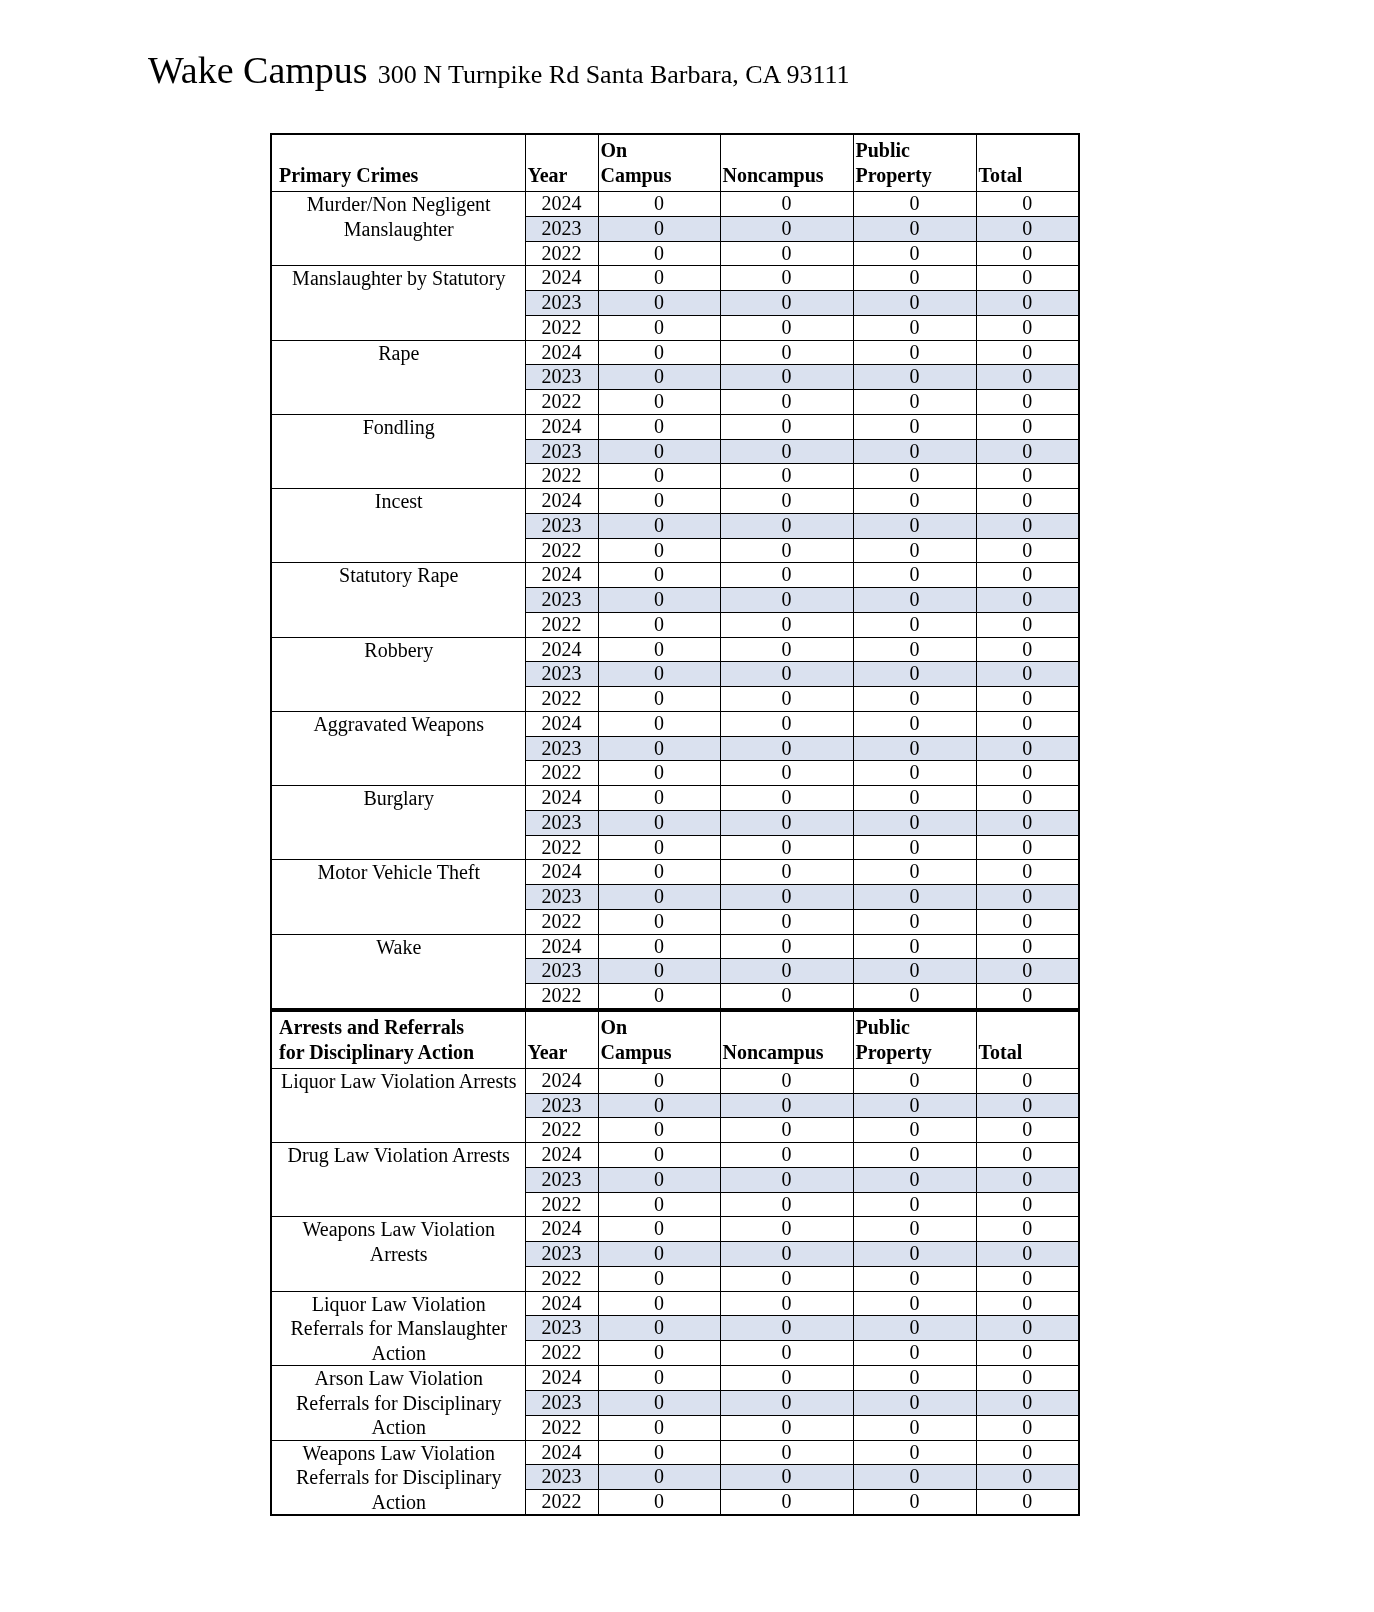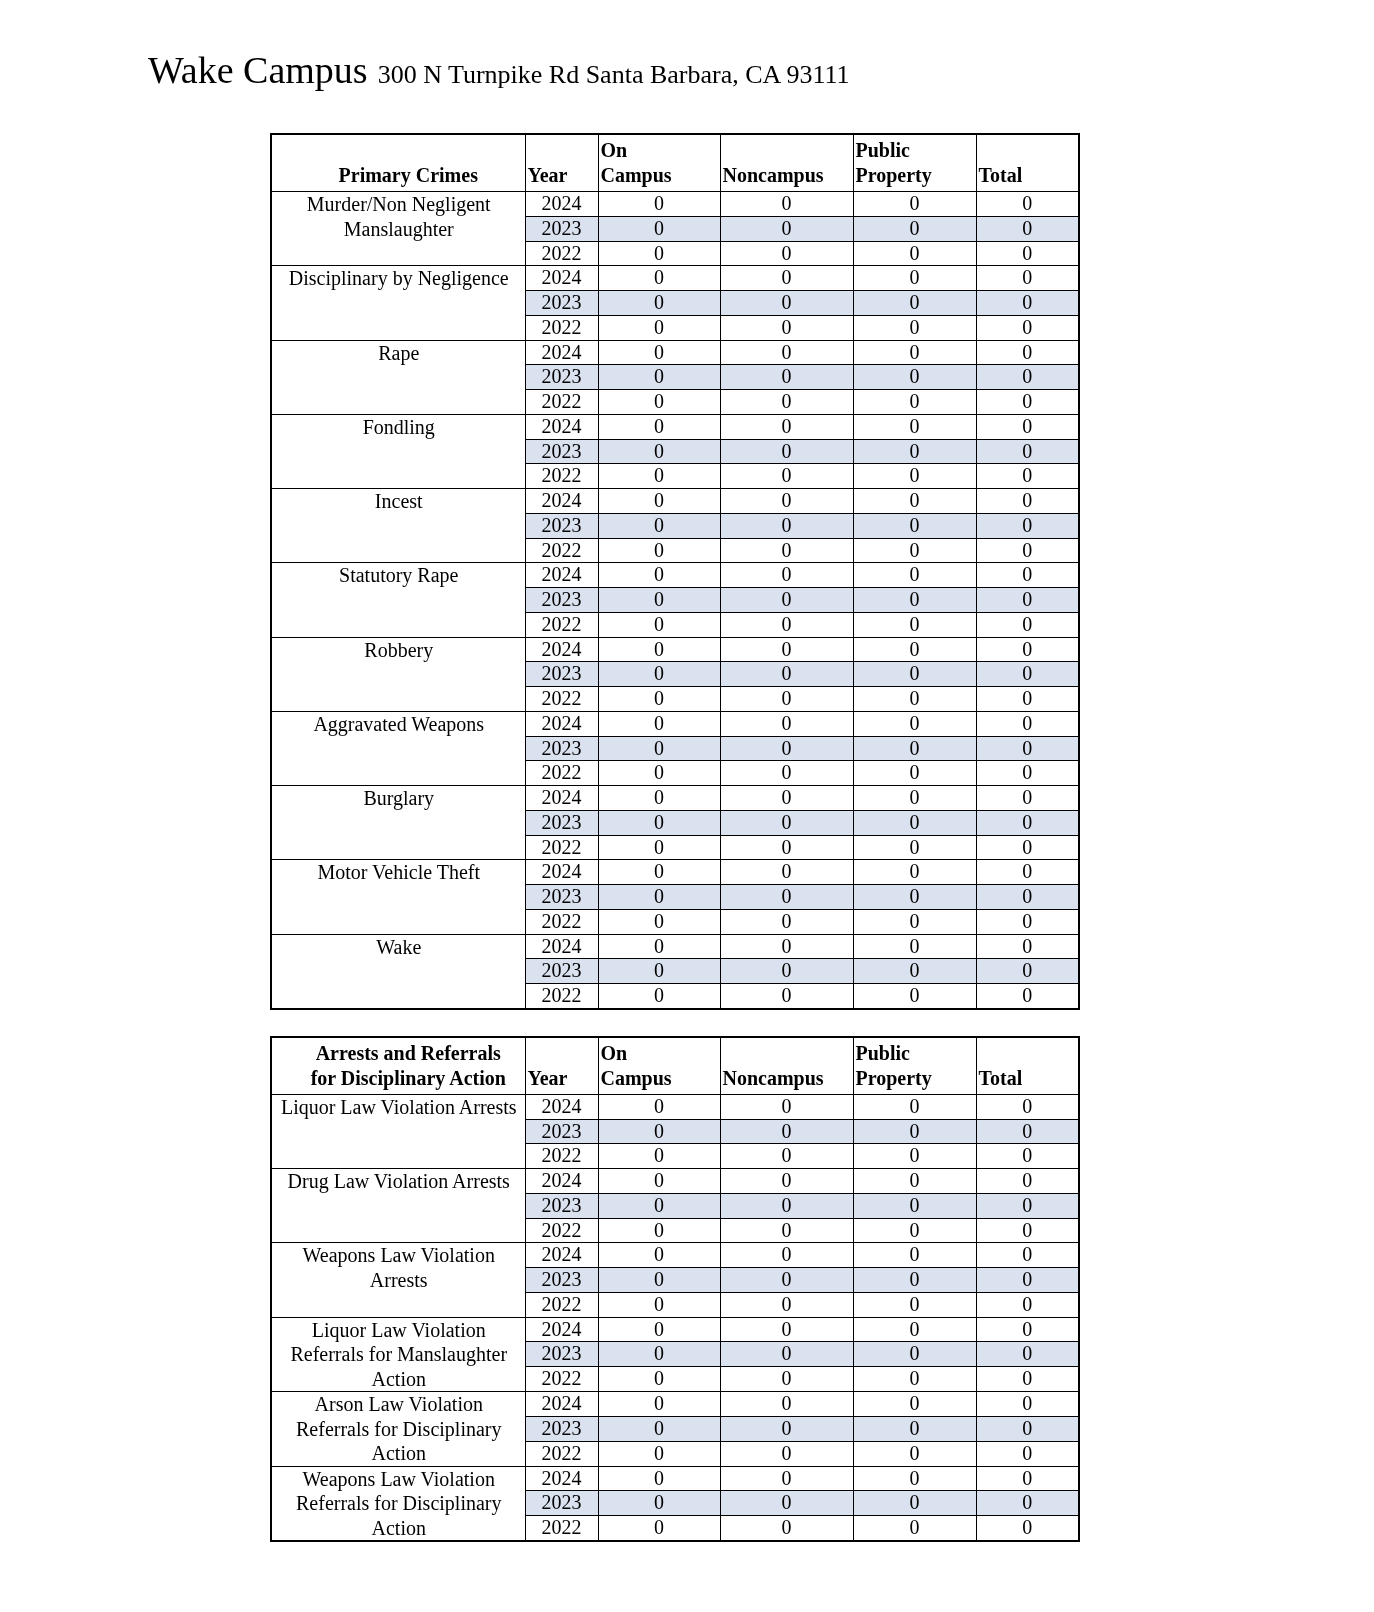--- a/index.html
+++ b/index.html
@@ -25,43 +25,43 @@
     top: 133px;
     left: 270px;
     width: 808px;
   }
   table.stats {
     border-collapse: collapse;
     table-layout: fixed;
     width: 808px;
     border: 2px solid #000;
   }
-  table.stats + table.stats { margin-top: 26px; }
+  table.stats + table.stats { }
   col.col-label { width: 254px; }
   col.col-year  { width: 73px; }
   col.col-on    { width: 122px; }
   col.col-non   { width: 133px; }
   col.col-pp    { width: 123px; }
   col.col-total { width: 103px; }
   th, td {
     border: 1px solid #000;
     font-size: 20px;
   }
   th {
     font-weight: bold;
     vertical-align: bottom;
     text-align: left;
     white-space: pre-line;
     height: 53px;
     padding: 0 2px 3px 2px;
     line-height: 25px;
   }
   th.cat {
-    text-align: center;
-    padding-left: 22px;
+    text-align: left;
+    padding-left: 7px;
   }
   td {
     height: 23.76px;
     padding: 0;
     line-height: 23.5px;
   }
   td.year, td.val {
     text-align: center;
     vertical-align: middle;
   }
@@ -120,21 +120,21 @@
             <td class="val">0</td>
           </tr>
           <tr>
             <td class="year">2022</td>
             <td class="val">0</td>
             <td class="val">0</td>
             <td class="val">0</td>
             <td class="val">0</td>
           </tr>
           <tr>
-            <td rowspan="3" class="label">Disciplinary by Negligence</td>
+            <td rowspan="3" class="label">Manslaughter by Statutory</td>
             <td class="year">2024</td>
             <td class="val">0</td>
             <td class="val">0</td>
             <td class="val">0</td>
             <td class="val">0</td>
           </tr>
           <tr class="shaded">
             <td class="year">2023</td>
             <td class="val">0</td>
             <td class="val">0</td>

